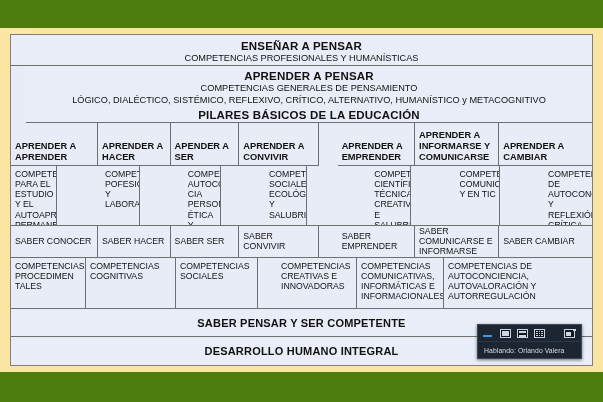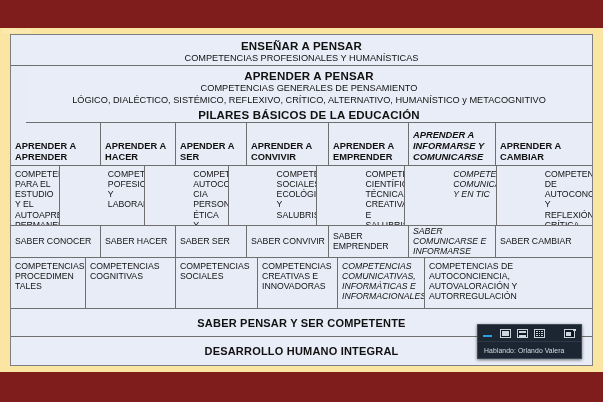--- a/index.html
+++ b/index.html
@@ -11,21 +11,21 @@
     width: 603px;
     height: 402px;
     overflow: hidden;
     font-family: "Liberation Sans", sans-serif;
   }
 
   #screen {
     position: relative;
     width: 603px;
     height: 402px;
-    background: #7f1d1d;
+    background: #4d7c0f;
   }
 
   
   #slide-band {
     position: absolute;
     left: 0;
     top: 28px;
     width: 603px;
     height: 344px;
     background: #fae5a3;
@@ -126,22 +126,22 @@
   .comp-cell {
     font-size: 8.7px;
     padding-top: 3px;
   }
 
   
   .c0 { width: 90px; }
   .c1 { width: 75px; }
   .c2 { width: 71px; }
   .c3 { width: 82px; }
-  .c4 { width: 80px; }
-  .c5 { width: 87px; font-style: italic; }
+  .c4 { width: 80px; margin-left: 19px; }
+  .c5 { width: 87px; }
   .c6 { width: 96px; flex: 1 1 auto; }
 
   .footer-band {
     box-sizing: border-box;
     background: #e9edf7;
     text-align: center;
     font-weight: bold;
     font-size: 11px;
     color: #111111;
     letter-spacing: .2px;

